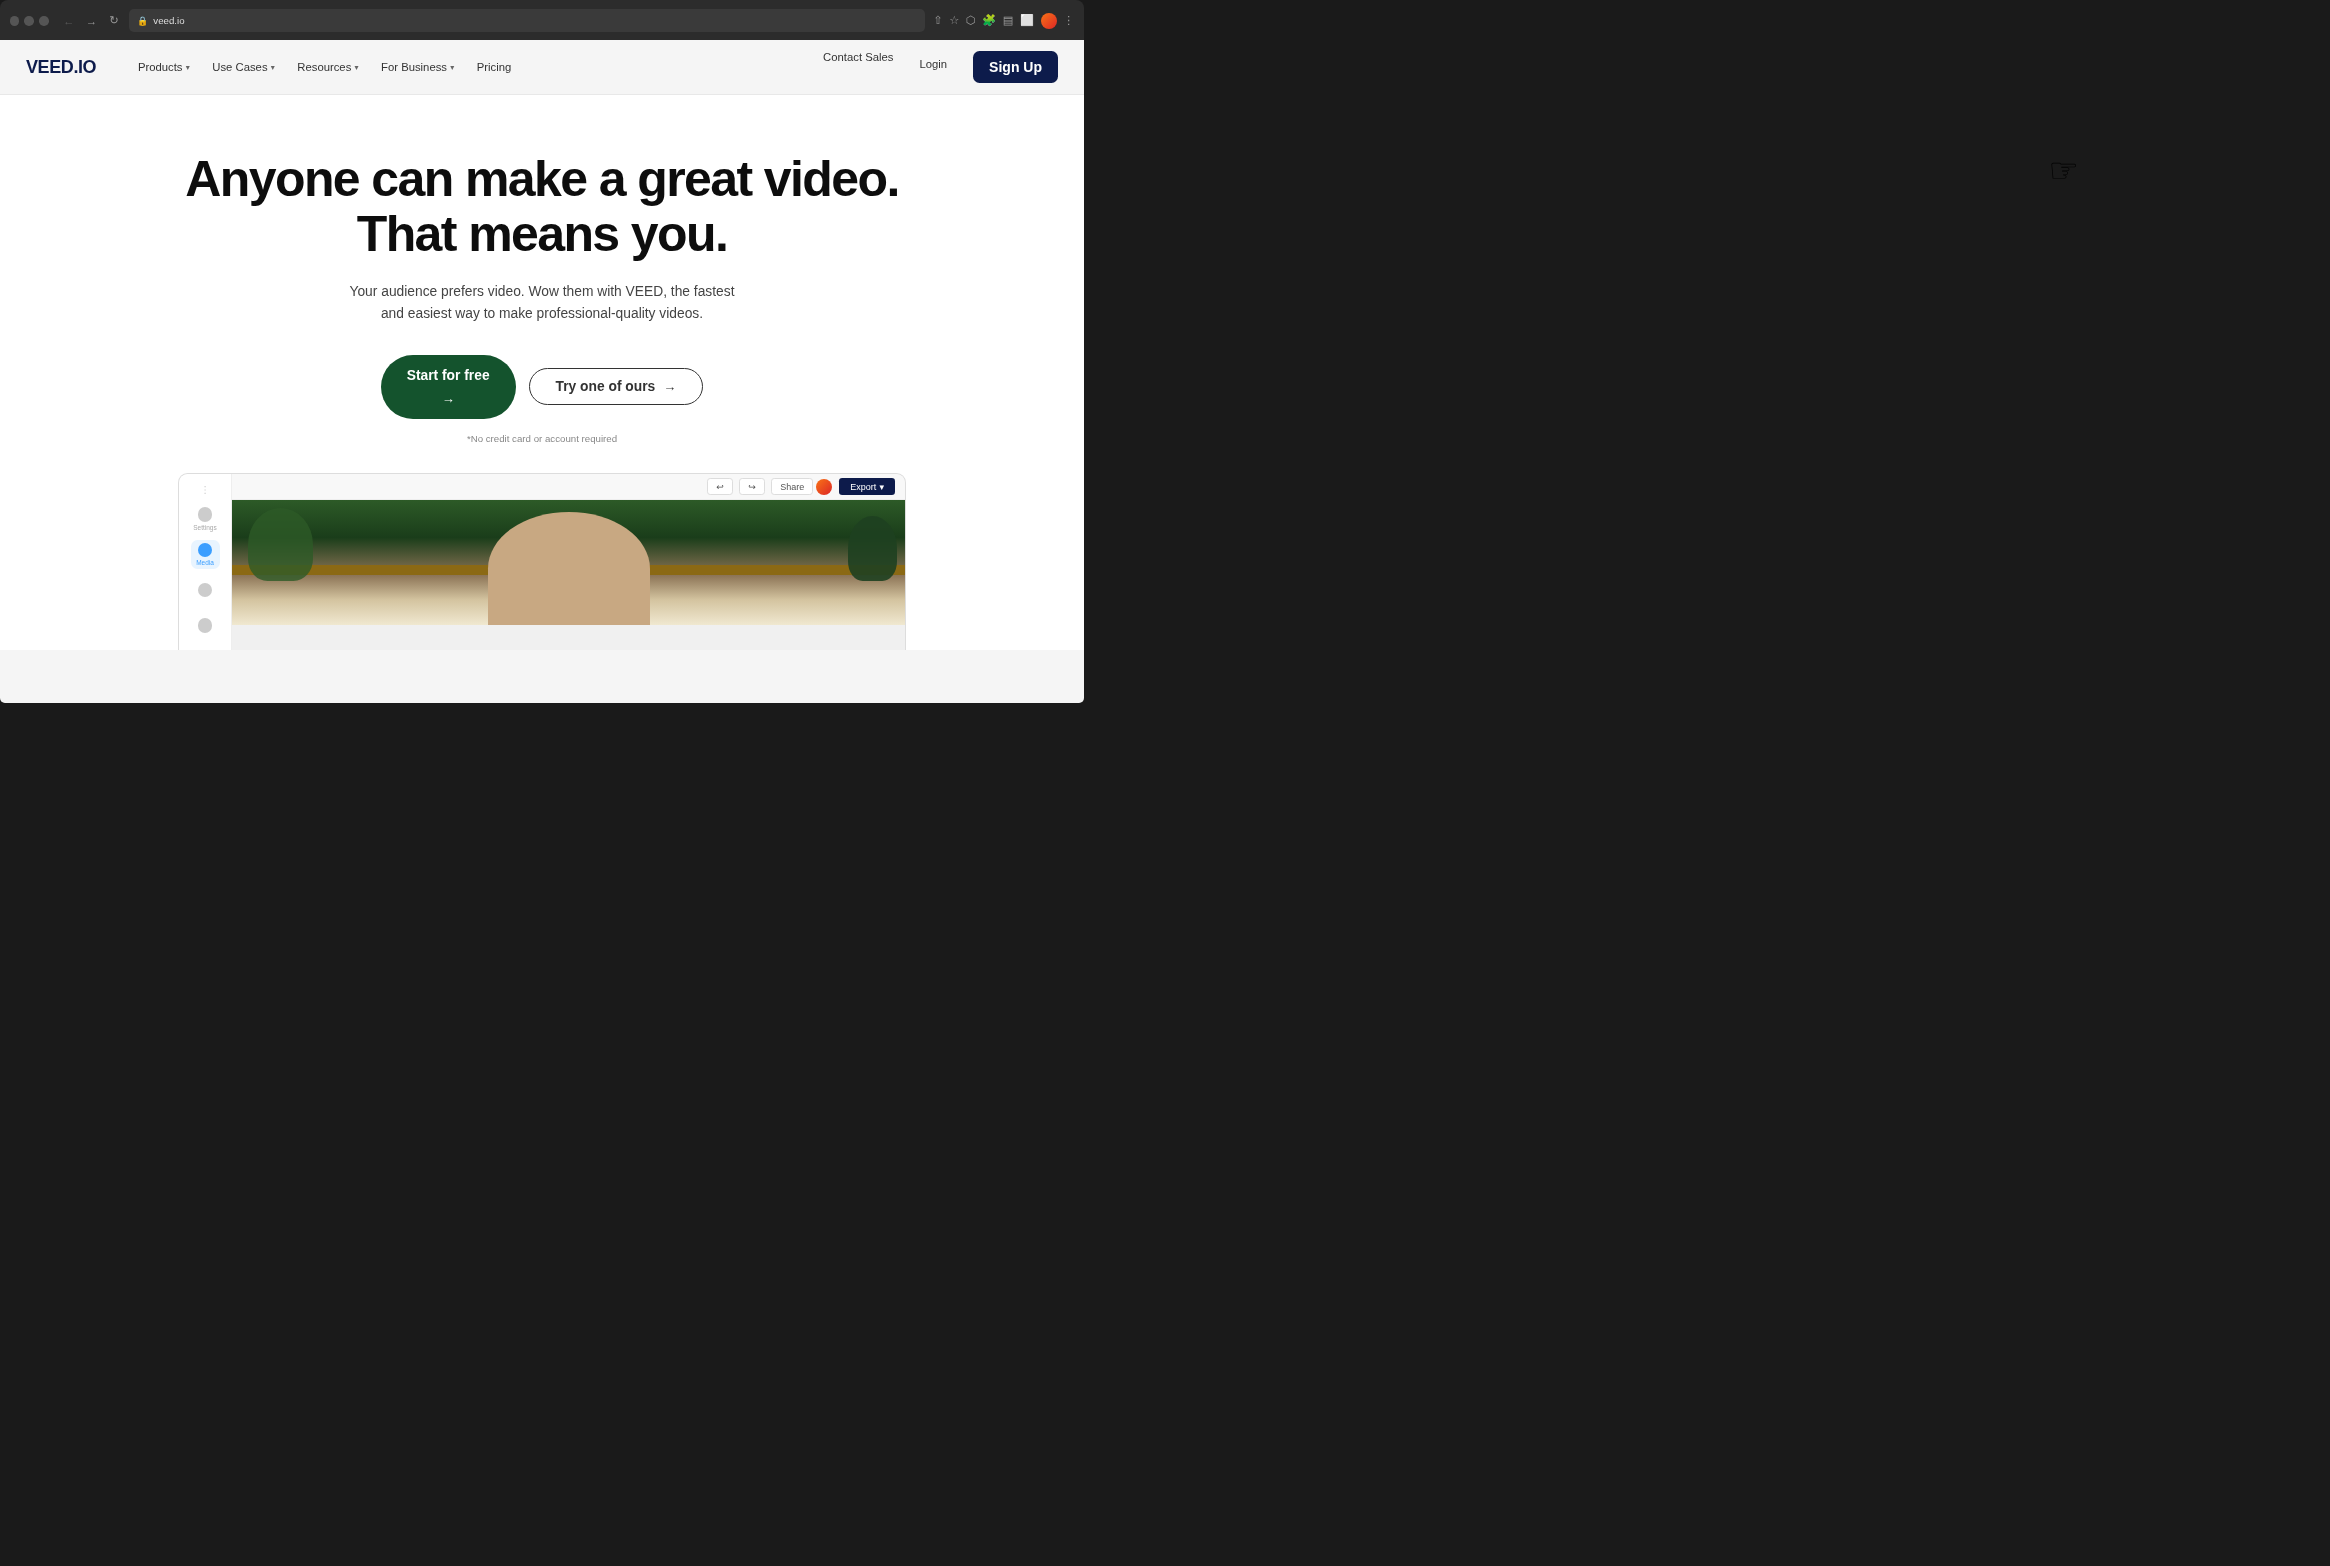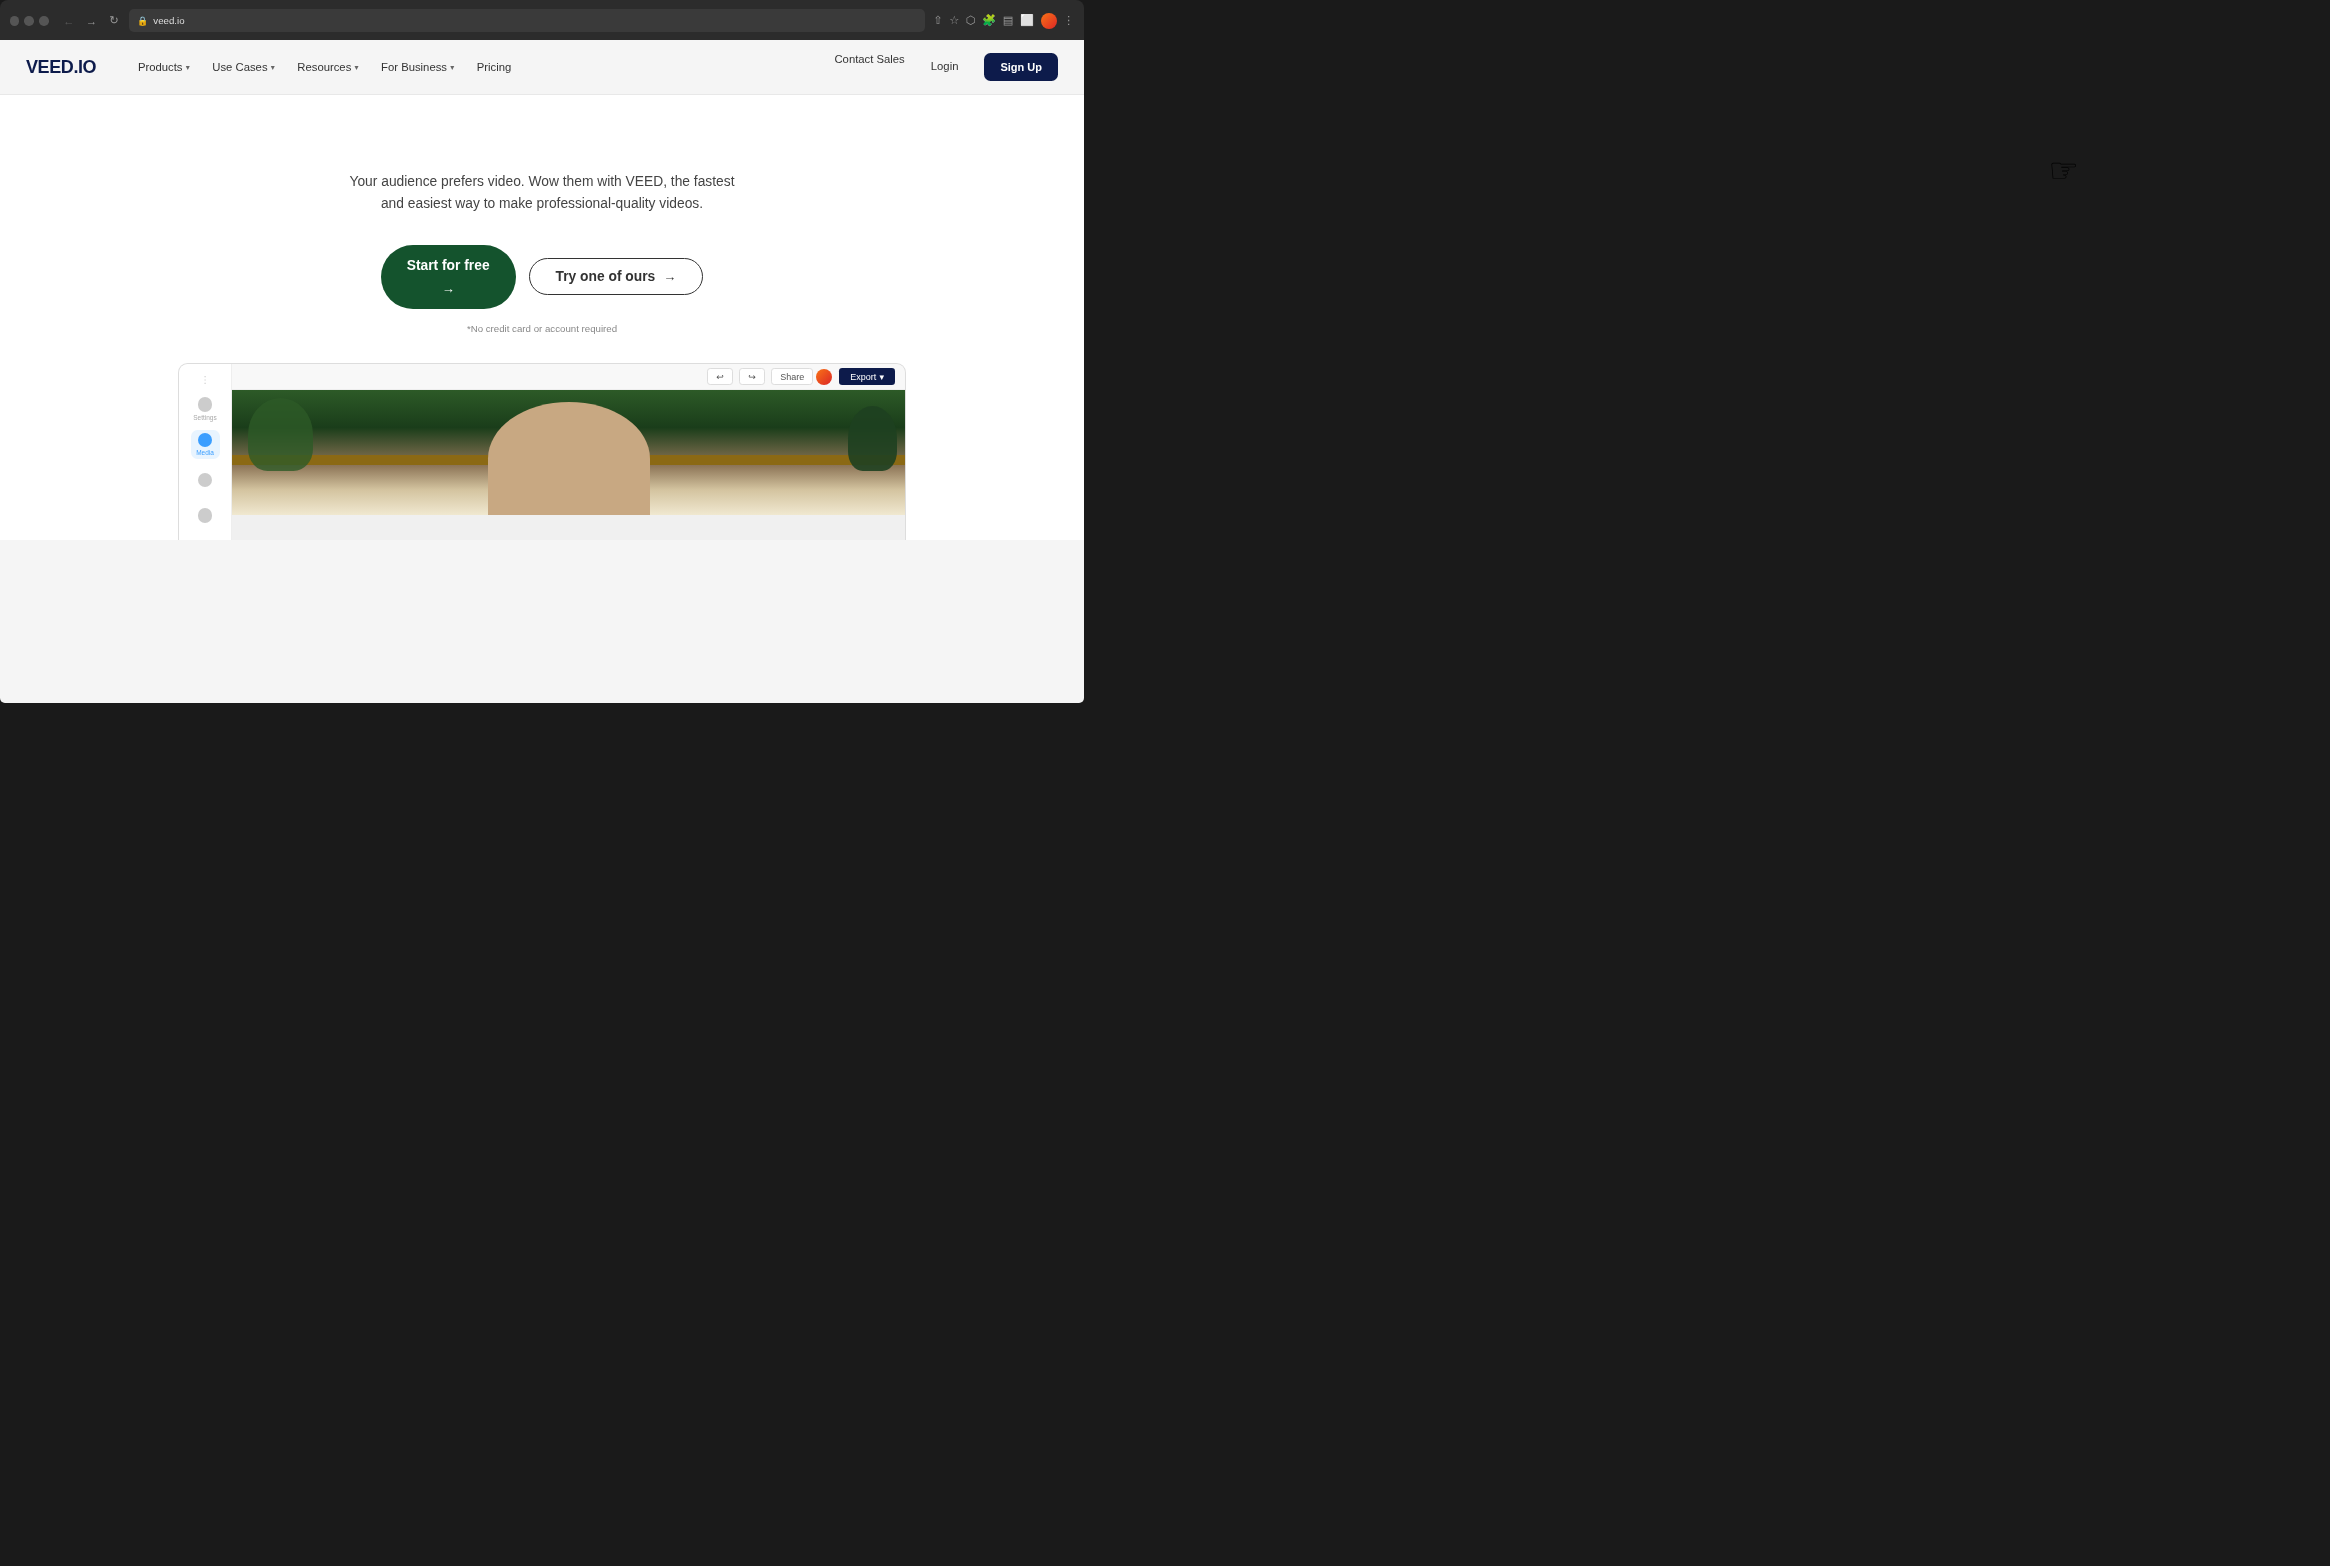--- a/index.html
+++ b/index.html
@@ -174,21 +174,21 @@
       font-weight: 500;
       padding: 6.5px 13px;
     }
 
     .signup-btn {
       background: #0d1b4b;
       color: #fff;
       border: none;
       border-radius: 6.5px;
       padding: 8px 16px;
-      font-size: 11px;
+      font-size: 14px;
       font-weight: 600;
       cursor: pointer;
     }
 
     
     .hero {
       background: #fff;
       display: flex;
       flex-direction: column;
       align-items: center;
@@ -506,20 +506,24 @@
     </div>
 
     <div class="nav-right">
       <span class="contact-sales">Contact Sales</span>
       <span class="login-btn">Login</span>
       <button class="signup-btn">Sign Up</button>
     </div>
   </nav>
 
   <section class="hero">
+    <h1 class="hero-title">
+      <span>Anyone can make a great video.</span><br>
+      <span>That means you.</span>
+    </h1>
 
     <p class="hero-subtitle">Your audience prefers video. Wow them with VEED, the fastest and easiest way to make professional-quality videos.</p>
 
     <div class="hero-buttons">
       <button class="btn-primary">
         <span>Start for free</span>
         <span class="arrow-right">→</span>
       </button>
       <button class="btn-secondary">
         <span>Try one of ours</span>

